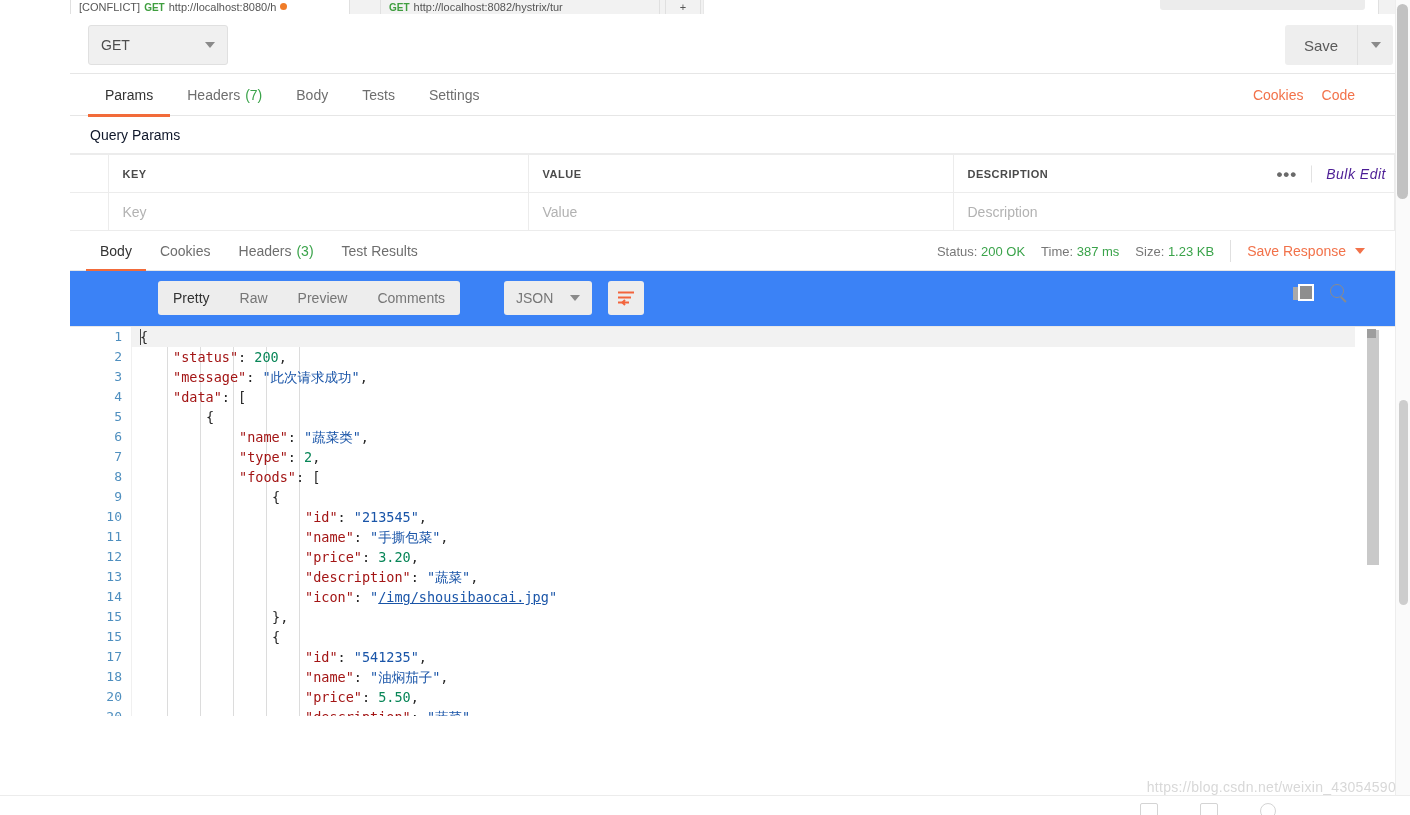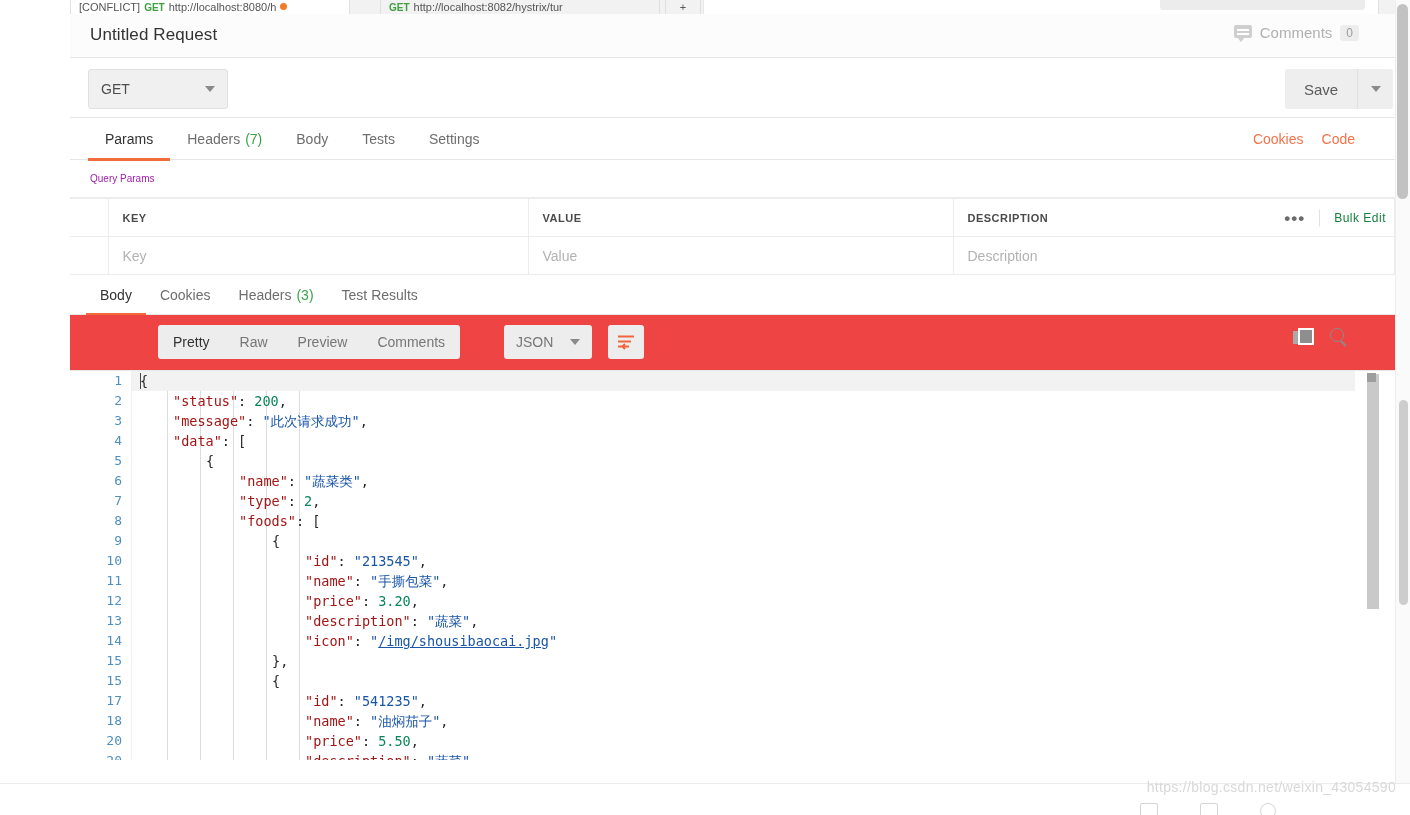--- a/index.html
+++ b/index.html
@@ -145,21 +145,21 @@
   }
   .rtab .cnt { color:#3aa34a; margin-left:5px; }
   .right-links {
     position:absolute; right:40px; top:0; height:42px; display:flex; align-items:center; gap:18px;
   }
   .right-links a { color:#f2724a; font-size:14px; text-decoration:none; cursor:pointer; }
 
   
   .qp-title {
     height:38px; display:flex; align-items:center; padding-left:20px;
-    font-size:10px; color:#a21caf; border-bottom:1px solid #ececec; background:#fff;
+    font-size:14px; color:#0f172a; border-bottom:1px solid #ececec; background:#fff;
   }
   .qp-table { width:100%; border-collapse:collapse; background:#fff; }
   .qp-table th, .qp-table td {
     border:1px solid #ececec; border-left:none; border-right:1px solid #ececec;
     height:38px; text-align:left; padding:0 0 0 14px;
   }
   .qp-table th { font-size:11px; letter-spacing:.5px; color:#4a4a4a; font-weight:bold; }
   .qp-table td { font-size:14px; color:#b2b2b2; }
   .col-chk { width:38px; }
   .col-key { width:420px; }
@@ -167,21 +167,21 @@
   .col-desc { }
   .desc-head { position:relative; }
   .desc-head .head-actions {
     position:absolute; right:8px; top:50%; transform:translateY(-50%);
     display:flex; align-items:center; gap:0;
   }
   .dots {
     color:#6a6a6a; font-size:17px; letter-spacing:1px; padding:0 14px;
     border-right:1px solid #e2e2e2; line-height:1; cursor:pointer;
   }
-  .bulk-edit { color:#15803d; font-size:12px; padding-left:14px; cursor:pointer; font-weight:normal;}
+  .bulk-edit { color:#4c1d95; font-size:14px; padding-left:14px; cursor:pointer; font-weight:normal;font-style:italic;}
 
   
   .resp-bar {
     position:relative; height:40px; border-bottom:1px solid #e6e6e6; background:#fff;
   }
   .resp-tabs { position:absolute; left:16px; top:0; display:flex; height:40px; }
   .resp-tab {
     padding:0 14px; height:40px; display:flex; align-items:center;
     font-size:14px; color:#6e6e6e; cursor:pointer; position:relative; white-space:nowrap;
   }
@@ -193,21 +193,21 @@
   .resp-meta {
     position:absolute; right:30px; top:0; height:40px;
     display:flex; align-items:center; gap:16px; font-size:13px; color:#777;
   }
   .resp-meta .val { color:#3aa34a; }
   .meta-sep { width:1px; height:22px; background:#e0e0e0; }
   .save-resp { color:#f2724a; font-size:14px; display:flex; align-items:center; gap:9px; cursor:pointer; }
   .save-resp .caret-dn { border-top-color:#f2724a; }
 
   
-  .pretty-bar { position:relative; height:55px; background:#ef4444; }
+  .pretty-bar { position:relative; height:55px; background:#3b82f6; }
   .seg-group {
     position:absolute; left:88px; top:10px; height:34px;
     background:#ededed; border-radius:3px; display:flex; align-items:center;
   }
   .seg {
     padding:0 15px; height:34px; display:flex;align-items:center;
     font-size:14px; color:#767676; cursor:pointer;
   }
   .seg.active { color:#333; }
   .fmt-select {
@@ -296,21 +296,21 @@
     position:absolute; right:2px; top:4px; width:11px; height:195px;
     background:#c2c2c2; border-radius:6px;
   }
   .page-sb-thumb2 {
     position:absolute; right:2px; top:400px; width:9px; height:205px;
     background:#cdcdcd; border-radius:6px;
   }
 
   
   .bottom-strip {
-    position:absolute; left:0; bottom:0; width:1410px; height:32px;
+    position:absolute; left:0; bottom:0; width:1410px; height:20px;
     background:#fff; border-top:1px solid #ececec;
   }
   .watermark {
     position:absolute; right:14px; bottom:20px;
     font-size:14px; color:#d8d8d8; letter-spacing:.3px; white-space:nowrap;
   }
   .bottom-icons {
     position:absolute; bottom:-4px; left:1140px; display:flex; gap:42px;
     color:#d0d0d0; font-size:14px;
   }
@@ -336,30 +336,20 @@
     </div>
     <div class="tabitem tab-plus">+</div>
     <div class="tabitem tab-void"></div>
     <div class="tabitem tab-far1"></div>
     <div class="tabitem tab-far2"></div>
 
   </div>
 
   <div class="mainpane">
 
-    <div class="title-row">
-      <div class="req-title">Untitled Request</div>
-      <div class="comments-wrap">
-        <span class="comment-icon">
-            <i></i>
-          </span>
-        <span class="comments-label">Comments</span>
-        <span class="comments-badge">0</span>
-      </div>
-    </div>
 
     <div class="url-row">
       <div class="method-select">
         <span class="mlabel">GET</span>
         <span class="caret-dn"></span>
       </div>
       <div class="save-btn">
         <div class="save-main">Save</div>
         <div class="save-caret">
           <span class="caret-dn"></span>
@@ -427,20 +417,39 @@
           <span>Cookies</span>
         </div>
         <div class="resp-tab">
           <span>Headers</span>
           <span class="cnt">(3)</span>
         </div>
         <div class="resp-tab">
           <span>Test Results</span>
         </div>
       </div>
+      <div class="resp-meta">
+        <span>
+          <span>Status:</span>
+          <span class="val">200 OK</span>
+        </span>
+        <span>
+          <span>Time:</span>
+          <span class="val">387 ms</span>
+        </span>
+        <span>
+          <span>Size:</span>
+          <span class="val">1.23 KB</span>
+        </span>
+        <span class="meta-sep"></span>
+        <span class="save-resp">
+          <span>Save Response</span>
+          <span class="caret-dn"></span>
+        </span>
+      </div>
     </div>
 
     <div class="pretty-bar">
       <div class="seg-group">
         <div class="seg active">Pretty</div>
         <div class="seg">Raw</div>
         <div class="seg">Preview</div>
         <div class="seg">Comments</div>
       </div>
       <div class="fmt-select">

